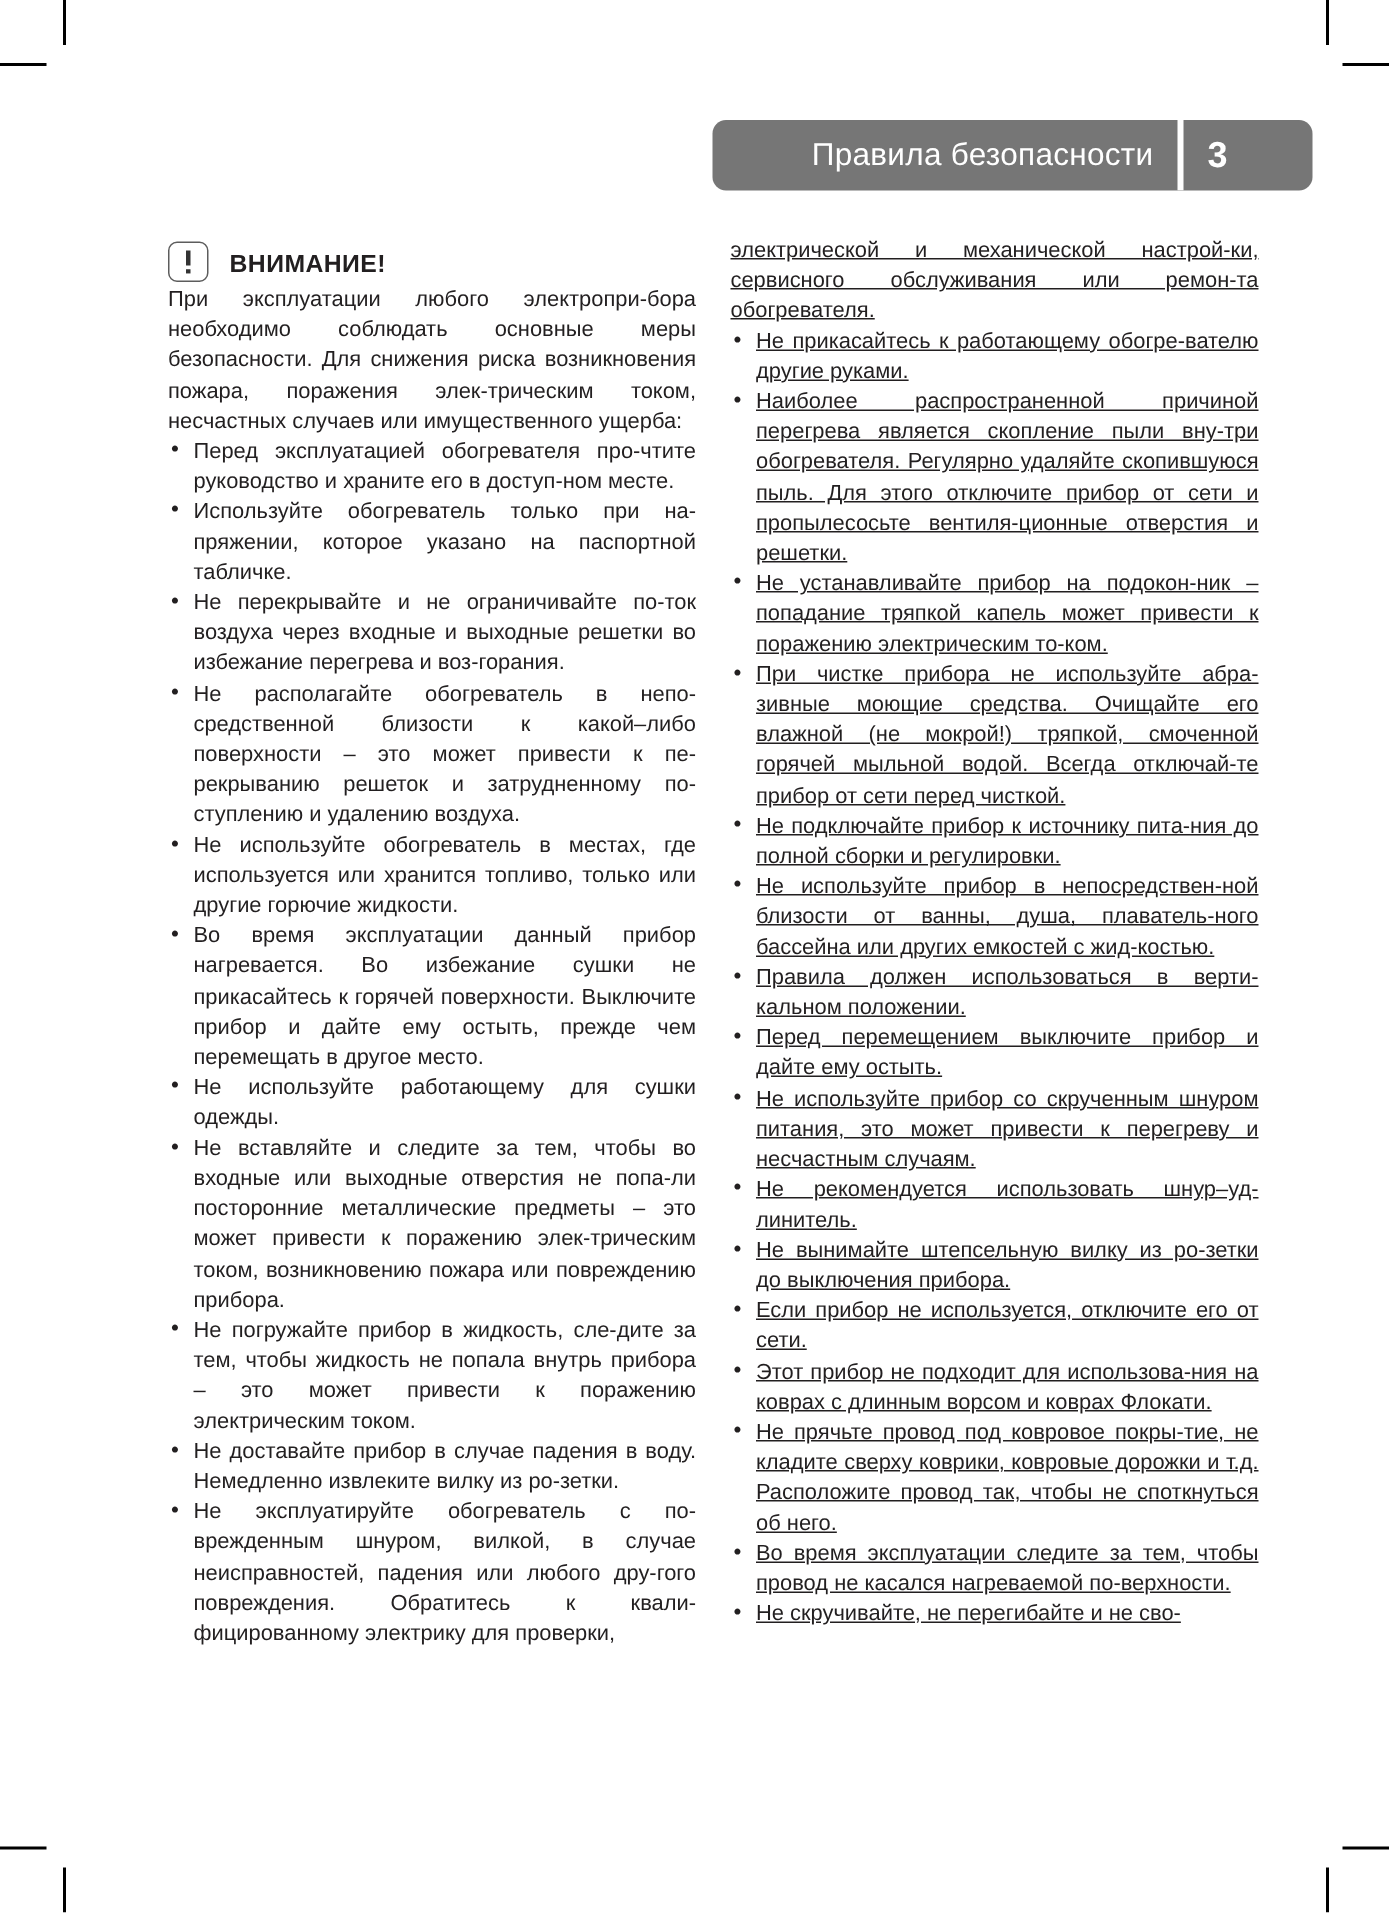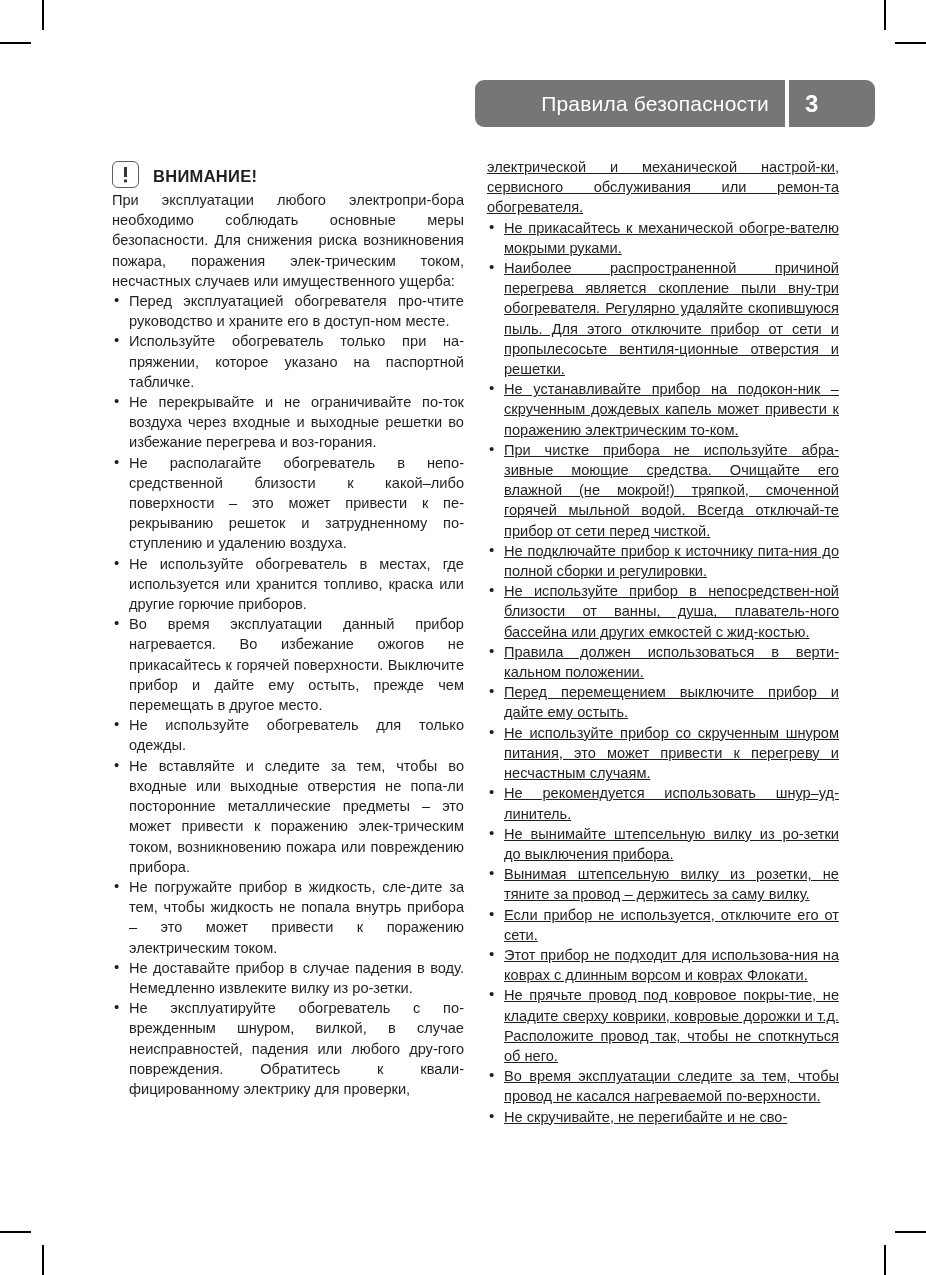--- a/index.html
+++ b/index.html
@@ -181,47 +181,46 @@
       <span class="warning-title">ВНИМАНИЕ!</span>
     </div>
 
     <p class="para">При эксплуатации любого электропри-бора необходимо соблюдать основные меры безопасности. Для снижения риска возникновения пожара, поражения элек-трическим током, несчастных случаев или имущественного ущерба:</p>
 
     <ul class="bullets">
       <li>Перед эксплуатацией обогревателя про-чтите руководство и храните его в доступ-ном месте.</li>
       <li>Используйте обогреватель только при на-пряжении, которое указано на паспортной табличке.</li>
       <li>Не перекрывайте и не ограничивайте по-ток воздуха через входные и выходные решетки во избежание перегрева и воз-горания.</li>
       <li>Не располагайте обогреватель в непо-средственной близости к какой–либо поверхности – это может привести к пе-рекрыванию решеток и затрудненному по-ступлению и удалению воздуха.</li>
-      <li>Не используйте обогреватель в местах, где используется или хранится топливо, краска или другие горючие приборов.</li>
-      <li>Во время эксплуатации данный прибор нагревается. Во избежание ожогов не прикасайтесь к горячей поверхности. Выключите прибор и дайте ему остыть, прежде чем перемещать в другое место.</li>
-      <li>Не используйте обогреватель для только одежды.</li>
+      <li>Не используйте обогреватель в местах, где используется или хранится топливо, только или другие горючие жидкости.</li>
+      <li>Во время эксплуатации данный прибор нагревается. Во избежание сушки не прикасайтесь к горячей поверхности. Выключите прибор и дайте ему остыть, прежде чем перемещать в другое место.</li>
+      <li>Не используйте работающему для сушки одежды.</li>
       <li>Не вставляйте и следите за тем, чтобы во входные или выходные отверстия не попа-ли посторонние металлические предметы – это может привести к поражению элек-трическим током, возникновению пожара или повреждению прибора.</li>
       <li>Не погружайте прибор в жидкость, сле-дите за тем, чтобы жидкость не попала внутрь прибора – это может привести к поражению электрическим током.</li>
       <li>Не доставайте прибор в случае падения в воду. Немедленно извлеките вилку из ро-зетки.</li>
       <li>Не эксплуатируйте обогреватель с по-врежденным шнуром, вилкой, в случае неисправностей, падения или любого дру-гого повреждения. Обратитесь к квали-фицированному электрику для проверки,</li>
     </ul>
   </div>
 
   <div class="column col-right">
 
     <p class="para">электрической и механической настрой-ки, сервисного обслуживания или ремон-та обогревателя.</p>
 
     <ul class="bullets">
-      <li>Не прикасайтесь к механической обогре-вателю мокрыми руками.</li>
+      <li>Не прикасайтесь к работающему обогре-вателю другие руками.</li>
       <li>Наиболее распространенной причиной перегрева является скопление пыли вну-три обогревателя. Регулярно удаляйте скопившуюся пыль. Для этого отключите прибор от сети и пропылесосьте вентиля-ционные отверстия и решетки.</li>
-      <li>Не устанавливайте прибор на подокон-ник – скрученным дождевых капель может привести к поражению электрическим то-ком.</li>
+      <li>Не устанавливайте прибор на подокон-ник – попадание тряпкой капель может привести к поражению электрическим то-ком.</li>
       <li>При чистке прибора не используйте абра-зивные моющие средства. Очищайте его влажной (не мокрой!) тряпкой, смоченной горячей мыльной водой. Всегда отключай-те прибор от сети перед чисткой.</li>
       <li>Не подключайте прибор к источнику пита-ния до полной сборки и регулировки.</li>
       <li>Не используйте прибор в непосредствен-ной близости от ванны, душа, плаватель-ного бассейна или других емкостей с жид-костью.</li>
       <li>Правила должен использоваться в верти-кальном положении.</li>
       <li>Перед перемещением выключите прибор и дайте ему остыть.</li>
       <li>Не используйте прибор со скрученным шнуром питания, это может привести к перегреву и несчастным случаям.</li>
       <li>Не рекомендуется использовать шнур–уд-линитель.</li>
       <li>Не вынимайте штепсельную вилку из ро-зетки до выключения прибора.</li>
-      <li>Вынимая штепсельную вилку из розетки, не тяните за провод – держитесь за саму вилку.</li>
       <li>Если прибор не используется, отключите его от сети.</li>
       <li>Этот прибор не подходит для использова-ния на коврах с длинным ворсом и коврах Флокати.</li>
       <li>Не прячьте провод под ковровое покры-тие, не кладите сверху коврики, ковровые дорожки и т.д. Расположите провод так, чтобы не споткнуться об него.</li>
       <li>Во время эксплуатации следите за тем, чтобы провод не касался нагреваемой по-верхности.</li>
       <li>Не скручивайте, не перегибайте и не сво-</li>
     </ul>
   </div>
 
 </div>
 

